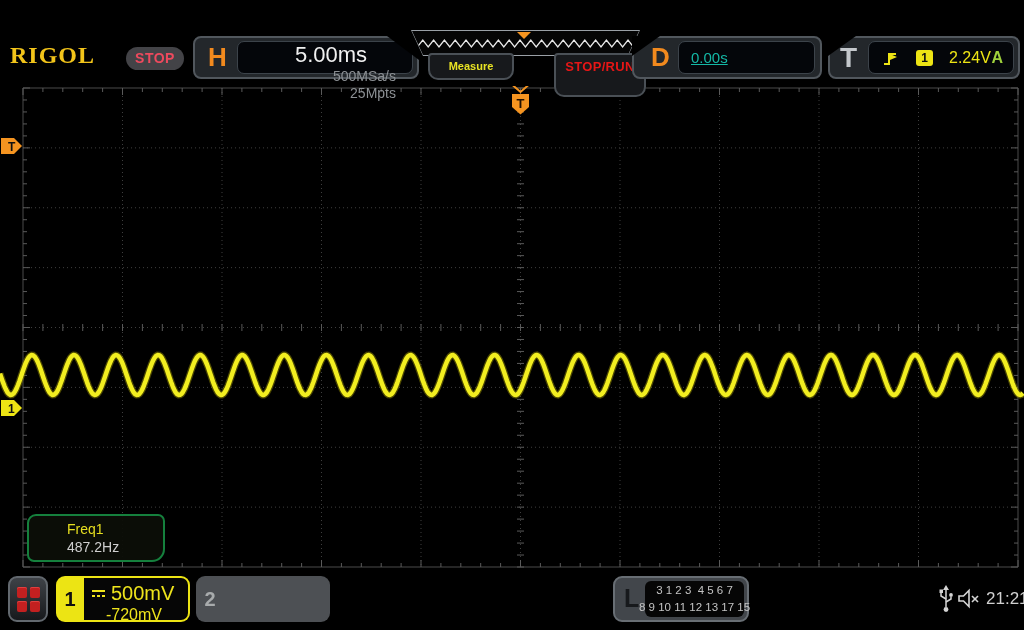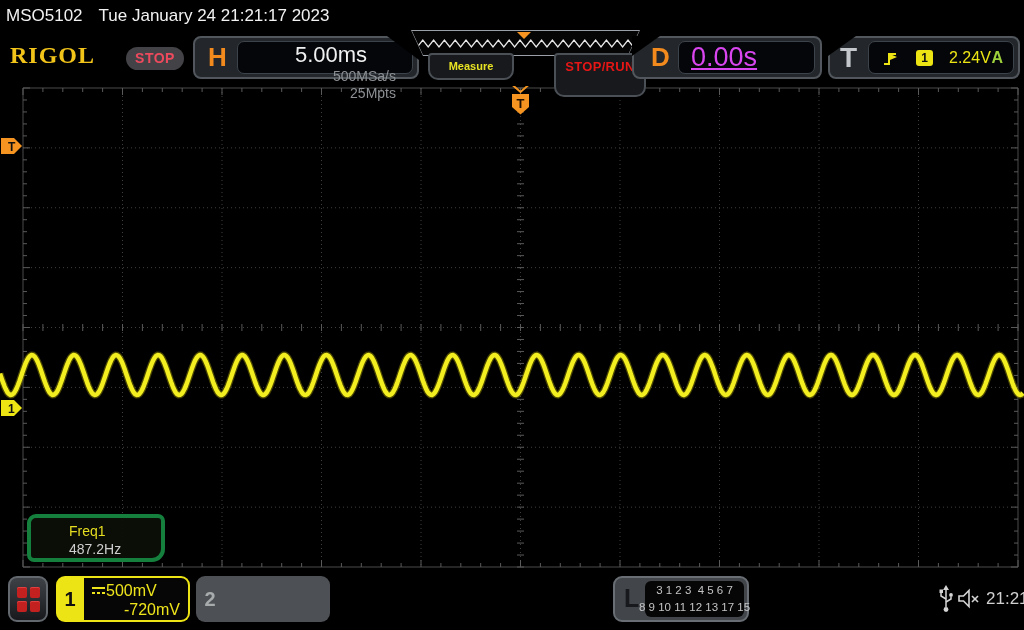--- a/index.html
+++ b/index.html
@@ -25,21 +25,21 @@
   .h-letter,.d-letter{color:#f28a1e;font-size:26px;}
   .h-letter{left:13px;} .d-letter{left:17px;}
   .t-letter{left:10px;color:#c4c8cc;font-size:28px;}
   .inset{position:absolute;top:3px;bottom:3px;background:#04060a;border:1px solid #3c434a;
          border-radius:7px;display:flex;align-items:center;}
   .h-inset{left:42px;right:4px;flex-direction:column;}
   .d-inset{left:44px;right:5px;}
   .t-inset{left:38px;right:4px;}
   .h-scale{margin-left:12px;font-size:22px;color:#f0f0f0;}
   .h-rate{margin-left:auto;margin-right:16px;text-align:right;font-size:14px;color:#8c9094;line-height:1.2;}
-  .d-value{margin-left:12px;font-size:27px;color:#d946ef;text-decoration:underline;}
+  .d-value{margin-left:12px;font-size:15px;color:#14b8a6;text-decoration:underline;}
   .trig-badge{margin-left:16px;width:17px;height:16px;background:#ede414;border-radius:3px;color:#111;
               font-size:12px;font-weight:bold;text-align:center;line-height:16px;}
   .trig-level{margin-left:16px;font-size:16px;color:#ede414;text-align:center;}
   .trig-mode{margin-left:auto;margin-right:10px;font-size:16px;color:#9ed03c;font-weight:bold;}
   .hbtn{position:absolute;background:#17191c;border:2px solid #4a5056;border-radius:4px 4px 10px 10px;
         box-sizing:border-box;text-align:center;font-weight:bold;}
   .measure-btn{left:428px;top:53px;width:86px;height:27px;color:#e8e224;font-size:11px;line-height:23px;}
   .stoprun-btn{left:554px;top:53px;width:92px;height:44px;color:#e61616;font-size:13px;line-height:23px;letter-spacing:.3px;}
   .preview{position:absolute;left:411px;top:30px;width:229px;height:26px;background:#9aa0a6;
            clip-path:polygon(0 0,100% 0,calc(100% - 12px) 100%,12px 100%);}
@@ -56,34 +56,34 @@
   .chan{position:absolute;top:576px;width:134px;height:46px;border-radius:9px;box-sizing:border-box;}
   .chan-inner{position:absolute;left:28px;top:2px;right:2px;bottom:2px;border-radius:0 7px 7px 0;background:#060606;}
   .chan-badge{position:absolute;left:0;top:0;width:28px;height:100%;display:flex;align-items:center;
               justify-content:center;font-size:20px;font-weight:bold;}
   .ch1{left:56px;background:#ece414;}
   .ch1 .chan-badge{color:#101010;}
   .ch1 .chan-inner{color:#eee41c;}
   .ch2{left:196px;background:#4d5054;}
   .ch2 .chan-badge{color:#a8abac;}
   .ch2 .chan-inner{color:#b2b2b2;}
-  .chan-line1{display:flex;align-items:center;padding:4px 10px 0 7px;font-size:16px;}
-  .chan-line2{text-align:right;padding-right:8px;font-size:16px;margin-top:1px;}
+  .chan-line1{display:flex;align-items:center;gap:5px;padding:4px 10px 0 7px;font-size:20px;}
+  .chan-line2{text-align:right;padding-right:26px;font-size:16px;margin-top:1px;}
   .logic-panel{position:absolute;left:613px;top:576px;width:136px;height:46px;background:#42464b;
                border:2px solid #686e74;border-radius:9px;box-sizing:border-box;}
   .logic-letter{position:absolute;left:9px;top:6px;font-size:25px;font-weight:bold;color:#17191c;}
   .logic-inner{position:absolute;left:30px;top:3px;right:3px;bottom:3px;background:#060606;border-radius:6px;
                display:flex;flex-direction:column;justify-content:center;align-items:center;
                color:#c4c4c4;font-size:11.5px;line-height:1.5;white-space:pre;letter-spacing:0;}
   .status-time{position:absolute;left:986px;top:589px;font-size:17px;color:#d0d0d0;}
   .usb-icon{position:absolute;left:938px;top:585px;}
   .mute-icon{position:absolute;left:957px;top:588px;}
   
   .freq-box{position:absolute;left:27px;top:514px;width:138px;height:48px;background:rgba(12,14,7,.95);
-            border:4px solid #15803d;border-radius:9px 7px 13px 7px;box-sizing:border-box;z-index:2;
+            border:2px solid #15803d;border-radius:9px 7px 13px 7px;box-sizing:border-box;z-index:2;
             padding:5px 0 0 38px;}
   .freq-name{color:#e6de20;font-size:14px;}
   .freq-value{color:#cfcfcf;font-size:14px;margin-top:2px;}
   svg.scope{position:absolute;left:0;top:0;z-index:1;}
   .hdr-zone{position:absolute;left:0;top:0;width:1024px;height:86px;background:#000;z-index:3;}
 </style>
 </head>
 <body>
 
 <div class="screen">
@@ -396,23 +396,20 @@
         <path d="M1,138 h13 l8,8 l-8,8 h-13 z" fill="#f59420"></path>
         <text x="8" y="150.5" font-size="12" font-weight="bold" fill="#111" font-family="Liberation Sans, sans-serif">T</text>
       </g>
       <g>
         <path d="M1,400 h13 l8,8 l-8,8 h-13 z" fill="#ede414"></path>
         <text x="8" y="412.5" font-size="12" font-weight="bold" fill="#111" font-family="Liberation Sans, sans-serif">1</text>
       </g>
     </svg>
 
   <div class="hdr-zone">
-    <div class="titlebar">
-      <span>MSO5102</span><span>Tue January 24 21:21:17 2023</span>
-    </div>
 
     <div class="logo">RIGOL</div>
     <div class="stop-oval">STOP</div>
 
     <div class="panel h-panel">
       <div class="panel-letter h-letter">H</div>
       <div class="inset h-inset">
         <span class="h-scale">5.00ms</span>
         <span class="h-rate"><span>500MSa/s</span><br>
           <span>25Mpts</span></span>

